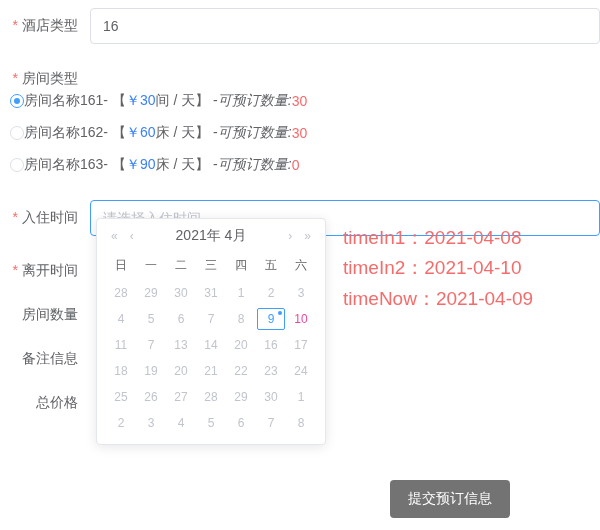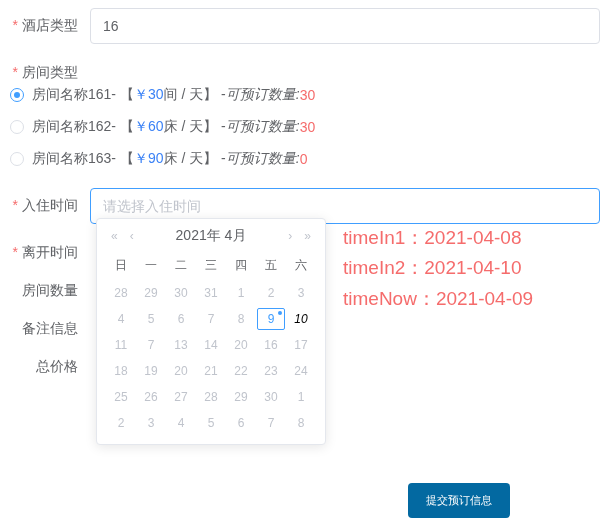--- a/index.html
+++ b/index.html
@@ -1,50 +1,50 @@
 <!DOCTYPE html>
 <html><head>
 <meta charset="utf-8">
 <style>
   * { box-sizing: border-box; margin: 0; padding: 0; }
   body { font-family: -apple-system, "Helvetica Neue", Arial, sans-serif; font-size: 14px; color: #606266; background: #fff; width: 600px; height: 530px; position: relative; overflow: hidden; }
   .form { padding: 8px 0 0 10px; }
-  .row { display: flex; align-items: center; margin-bottom: 20px; }
+  .row { display: flex; align-items: center; margin-bottom: 26px; }
   .row.tall { align-items: flex-start; flex-direction: column; }
   .label { width: 80px; text-align: right; padding-right: 12px; color: #606266; font-size: 14px; flex-shrink: 0; }
   .req::before { content: "*"; color: #f56c6c; margin-right: 4px; }
   .input { flex: 1; height: 36px; border: 1px solid #dcdfe6; border-radius: 4px; padding: 0 12px; font-size: 14px; color: #606266; background: #fff; }
   .input.focus { border-color: #409eff; }
   .input::placeholder { color: #c0c4cc; }
   .radios { display: flex; flex-direction: column; gap: 14px; padding-top: 4px; }
-  .radio-item { display: flex; align-items: center; gap: 8px; cursor: pointer; }
+  .radio-item { display: flex; align-items: center; gap: 0; cursor: pointer; }
   .radio-circle { width: 14px; height: 14px; border: 1px solid #dcdfe6; border-radius: 50%; display: flex; align-items: center; justify-content: center; flex-shrink: 0; }
   .radio-circle.checked { border-color: #409eff; }
   .radio-circle.checked::after { content: ""; width: 6px; height: 6px; background: #409eff; border-radius: 50%; }
   .room-text { display: inline-flex; align-items: center; gap: 0; white-space: nowrap; }
   .room-name { color: #606266; }
   .price { color: #3b82f6; font-weight: 500; }
   .bracket { color: #606266; }
   .avail-label { color: #606266; font-style: italic; }
   .qty { color: #f56c6c; font-weight: 500; }
   .calendar { position: absolute; left: 96px; top: 218px; width: 230px; background: #fff; border: 1px solid #e4e7ed; border-radius: 4px; box-shadow: 0 2px 12px rgba(0,0,0,0.1); padding: 8px 10px 10px; z-index: 10; }
   .cal-header { display: flex; align-items: center; justify-content: center; gap: 4px; margin-bottom: 8px; color: #606266; font-size: 14px; }
   .cal-arrow { color: #c0c4cc; cursor: pointer; font-size: 12px; padding: 0 4px; user-select: none; }
   .cal-title { flex: 1; text-align: center; }
   .cal-grid { display: grid; grid-template-columns: repeat(7, 1fr); gap: 4px 2px; text-align: center; }
   .cal-dow { color: #606266; font-size: 12px; padding: 4px 0; }
   .cal-day { font-size: 12px; padding: 4px 0; color: #c0c4cc; cursor: pointer; border-radius: 2px; position: relative; }
   .cal-day.in-month { color: #c0c4cc; }
-  .cal-day.avail { color: #000000; font-style: italic; }
+  .cal-day.avail { color: #ec4899; }
   .cal-day.today { border: 1px solid #409eff; color: #409eff; padding: 3px 0; }
   .cal-day.dot::after { content: ""; position: absolute; top: 2px; right: 2px; width: 4px; height: 4px; background: #409eff; border-radius: 50%; }
   .overlay-text { position: absolute; left: 343px; top: 223px; color: #f56c6c; font-size: 19px; line-height: 1.6; z-index: 5; }
   .submit-row { text-align: right; padding-right: 90px; margin-top: 40px; }
   .submit-row.abs { position: absolute; right: 0; bottom: 12px; }
-  .btn { background: #0369a1; color: #fff; border: none; border-radius: 4px; padding: 10px 18px; font-size: 11px; cursor: pointer; }
+  .btn { background: #737373; color: #fff; border: none; border-radius: 4px; padding: 10px 18px; font-size: 14px; cursor: pointer; }
 </style>
 </head>
 <body>
 
 <div class="form">
 
   <div class="row">
     <label class="label req">酒店类型</label>
     <input class="input" value="16" style="">
   </div>

